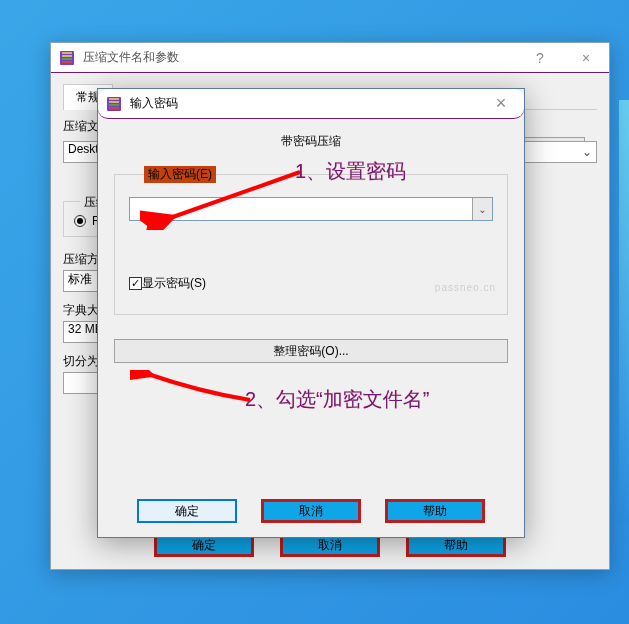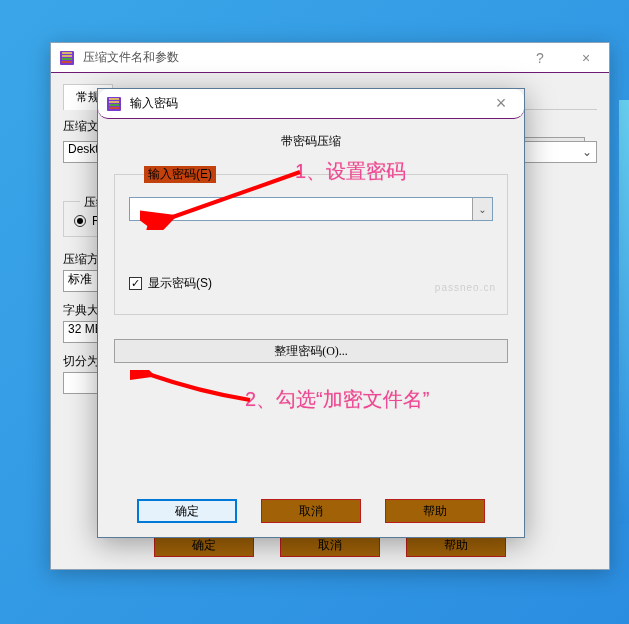--- a/index.html
+++ b/index.html
@@ -123,22 +123,22 @@
   }
   .radio-dot.sel::after{content:"";width:6px;height:6px;background:#000;border-radius:50%;}
 
   .parent-buttons {
     position: absolute;
     left: 0; right: 0; bottom: 12px;
     display: flex; justify-content: center; gap: 26px;
   }
   .btn {
     width: 100px; height: 24px;
-    border: 1px solid #b91c1c;
-    background: #a16207;
+    border: 3px solid #b91c1c;
+    background: #0ea5e9;
     font-size: 12px;
     display:flex;align-items:center;justify-content:center;
   }
 
   
   .pwd-dialog {
     position: absolute;
     left: 97px; top: 88px;
     width: 428px; height: 450px;
     background: #f0f0f0;
@@ -173,61 +173,60 @@
     flex:1; height:22px; border:none; outline:none; padding:0 6px;
     font-family: inherit; font-size:12px;
   }
   .pwd-dd {
     width:20px; border-left:1px solid #a0a0a0;
     display:flex;align-items:center;justify-content:center;
     background:#e9e9e9; color:#555; font-size:10px;
   }
 
   .chk-row {
-    display:flex; align-items:center; gap:6px; margin:6px 0;
+    display:flex; align-items:center; gap:0; margin:6px 0;
   }
   .chk {
     width:13px;height:13px;border:1px solid #333;background:#fff;
     display:inline-flex;align-items:center;justify-content:center;
     font-size:11px;line-height:1;
   }
   .chk.checked{ color:#000; }
   .chk.checked.blue{ color:#0066d6; }
   .chk.checked::after{content:"✓";}
 
   .manage-row {
     margin: 24px 2px 0;
   }
   .manage-btn {
     width: 100%; height: 24px;
     border:1px solid #a0a0a0; background:#e9e9e9;
     display:flex;align-items:center;justify-content:center;
     font-size:12px;
-    font-family:Liberation Serif, serif;
   }
 
   .pwd-buttons {
     position:absolute; left:14px; right:14px; bottom:14px;
     display:flex; gap:24px; justify-content:center;
   }
   .pwd-buttons .btn.primary {
     border: 2px solid #0078d7;
     background:#e5f1fb;
   }
 
   .watermark {
     position:absolute; right: 28px; top: 163px;
     color: rgba(0,0,0,0.15);
     font-size: 10px; letter-spacing:1px;
     pointer-events:none;
   }
 
   
   .anno {
-    position:absolute; color:#ec4899; font-size:20px;
+    position:absolute; color:#701a75; font-size:20px;
     font-weight:400; pointer-events:none;
     text-shadow: 0 0 1px rgba(255,0,0,0.3);
   }
   .arrow-svg { position:absolute; pointer-events:none; }
 </style>
 </head>
 <body>
 
 <div class="desktop-bar"></div>
 

